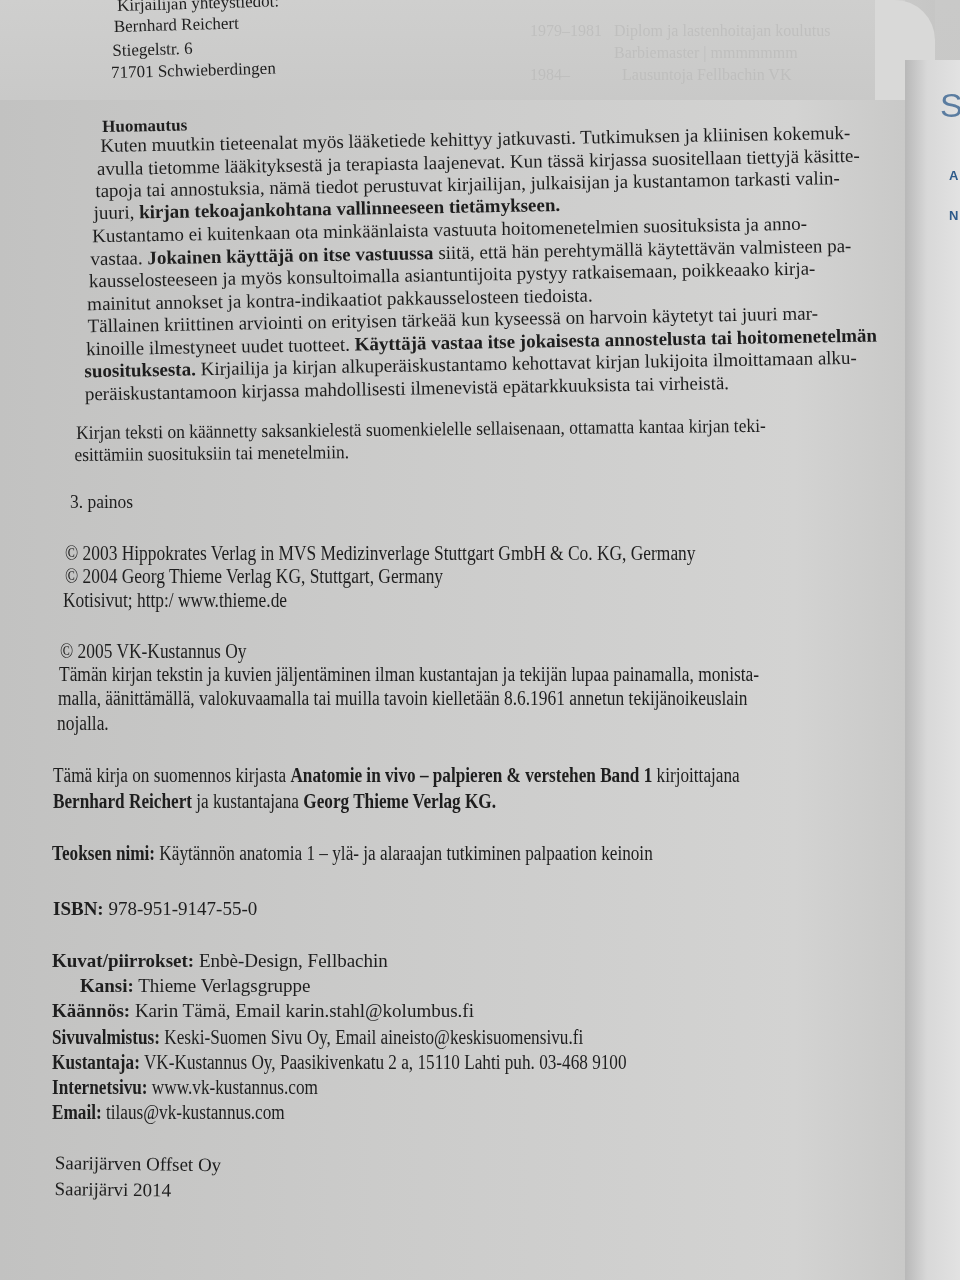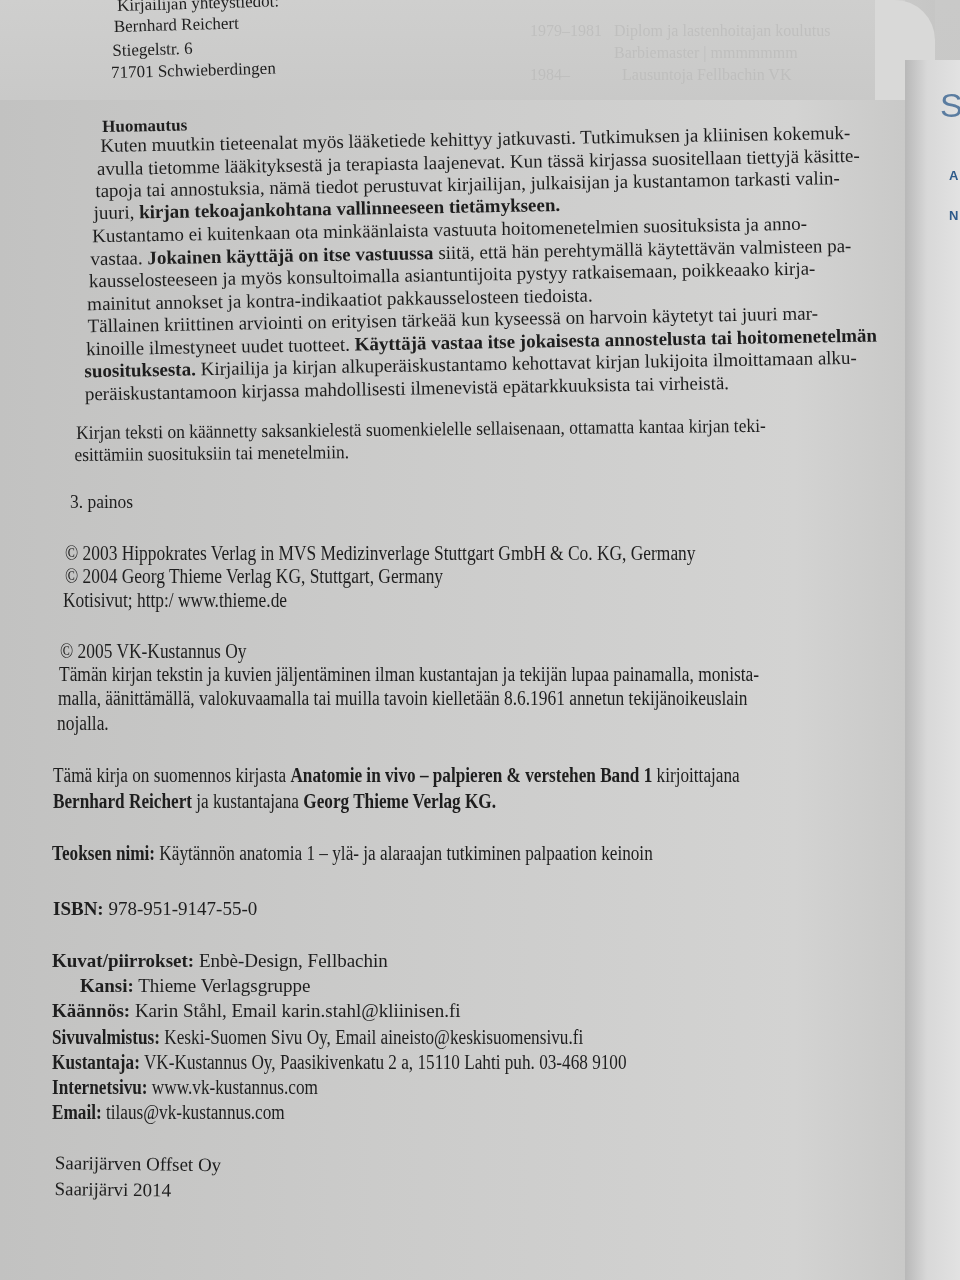--- a/index.html
+++ b/index.html
@@ -106,21 +106,21 @@
   <div class="line s20" style="left:0; top:26px; transform: scaleX(0.86); transform-origin:left;"><b>Bernhard Reichert</b><span> ja kustantajana </span><b>Georg Thieme Verlag KG.</b></div>
 </div>
 
 <div class="line s20" style="left:52px; top:842px; transform: scaleX(0.86); transform-origin:left;"><b>Teoksen nimi:</b><span> Käytännön anatomia 1 – ylä- ja alaraajan tutkiminen palpaation keinoin</span></div>
 
 <div class="line s19" style="left:53px; top:898px;"><b>ISBN:</b><span> 978-951-9147-55-0</span></div>
 
 <div style="position:absolute; left:52px; top:950px;">
   <div class="line s19" style="left:0; top:0;"><b>Kuvat/piirrokset:</b><span> Enbè-Design, Fellbachin</span></div>
   <div class="line s19" style="left:0; top:25px;margin-left:28px;"><b>Kansi:</b><span> Thieme Verlagsgruppe</span></div>
-  <div class="line s19" style="left:0; top:50px;"><b>Käännös:</b><span> Karin Ståhl, Email karin.stahl@kliinisen.fi</span></div>
+  <div class="line s19" style="left:0; top:50px;"><b>Käännös:</b><span> Karin Tämä, Email karin.stahl@kolumbus.fi</span></div>
   <div class="line s20" style="left:0; top:76px; transform: scaleX(0.86); transform-origin:left;"><b>Sivuvalmistus:</b><span> Keski-Suomen Sivu Oy, Email aineisto@keskisuomensivu.fi</span></div>
   <div class="line s20" style="left:0; top:101px; transform: scaleX(0.86); transform-origin:left;"><b>Kustantaja:</b><span> VK-Kustannus Oy, Paasikivenkatu 2 a, 15110 Lahti puh. 03-468 9100</span></div>
   <div class="line s20" style="left:0; top:126px; transform: scaleX(0.86); transform-origin:left;"><b>Internetsivu:</b><span> www.vk-kustannus.com</span></div>
   <div class="line s20" style="left:0; top:151px; transform: scaleX(0.86); transform-origin:left;"><b>Email:</b><span> tilaus@vk-kustannus.com</span></div>
 </div>
 
 <div style="position:absolute; left:55px; top:1152px; transform: rotate(0.8deg); transform-origin:left top;">
   <div class="line s19" style="left:0; top:0;">Saarijärven Offset Oy</div>
   <div class="line s19" style="left:0; top:26px;">Saarijärvi 2014</div>
 </div>

